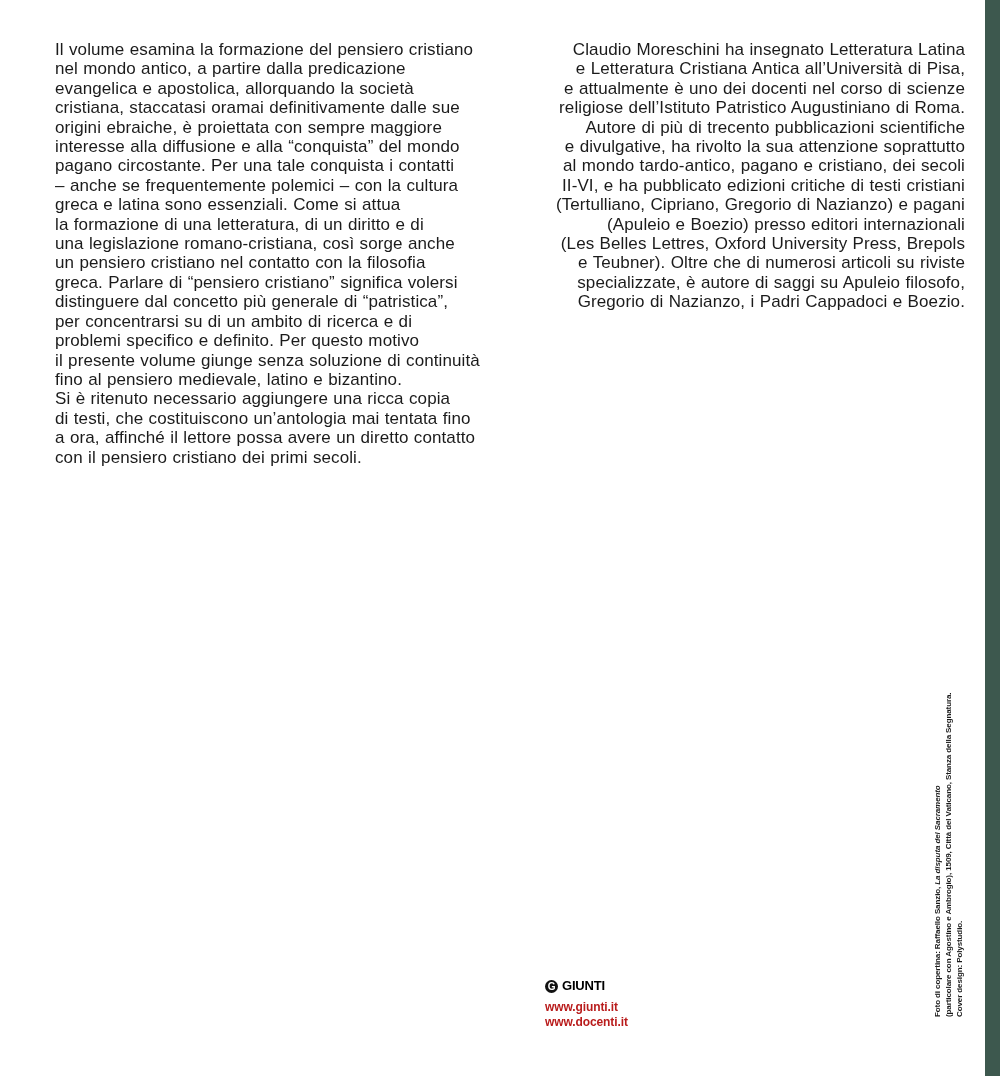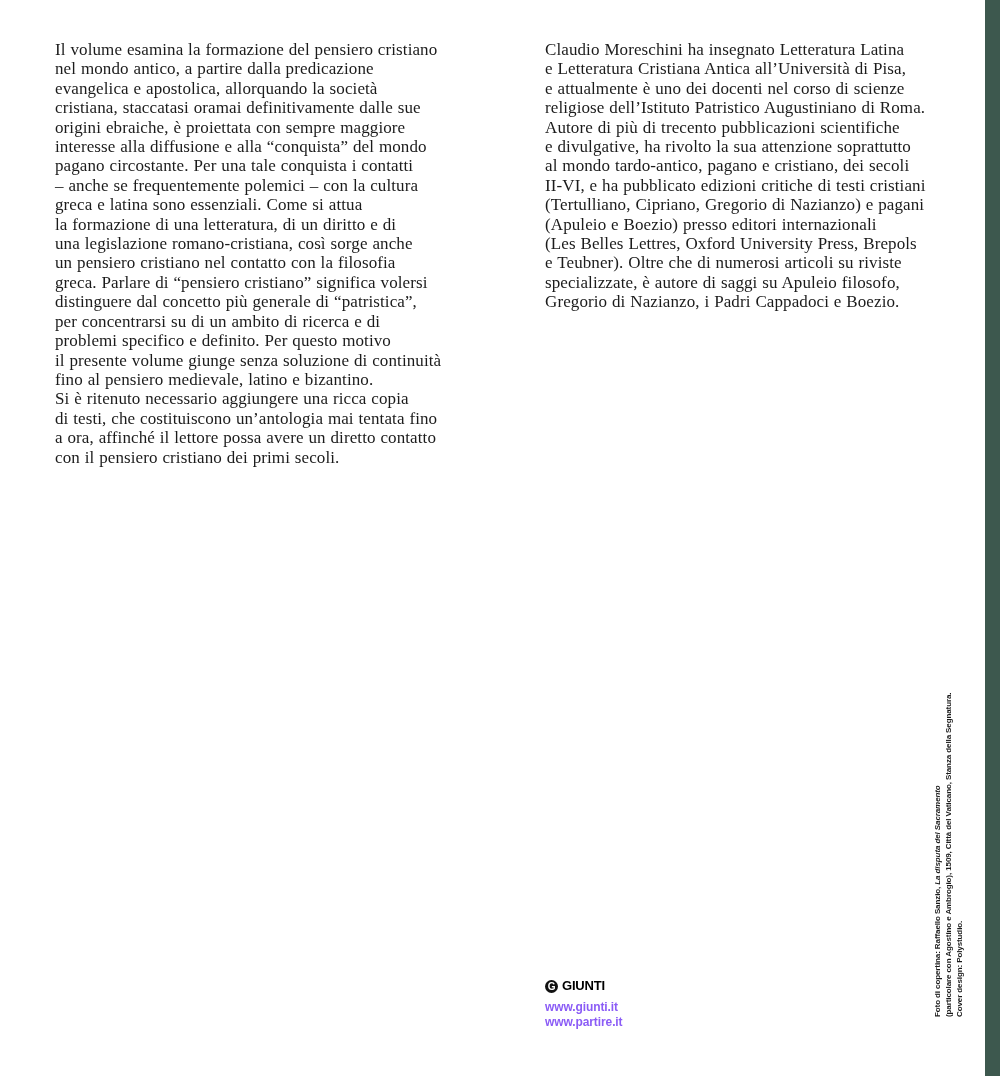--- a/index.html
+++ b/index.html
@@ -18,30 +18,30 @@
   .stripe {
     position: absolute;
     top: 0; right: 0;
     width: 15px; height: 1076px;
     background: #3d584e;
   }
   
   .col {
     position: absolute;
     top: 40px;
-    font-family: Liberation Serif, serif;
+    font-family: Liberation Sans, sans-serif;
     font-size: 17px;
     line-height: 19.4px;
     color: #1b1b1b;
     letter-spacing: 0.1px;
     word-spacing: 0.5px;
     white-space: pre-line;
   }
   .col.left  { left: 55px;  width: 430px; }
-  .col.right { left: 545px; width: 420px; }
+  .col.right { left: 545px; width: 420px; text-align: right; }
   
   .credits-rotor {
     position: absolute;
     left: 932px; top: 687px;
     width: 330px;
     transform-origin: 0 0;
     transform: rotate(-90deg) translateX(-330px);
     font: 700 8px/11px "Liberation Sans", sans-serif;
     color: #1a1a1a;
     letter-spacing: -0.1px;
@@ -62,21 +62,21 @@
   .brand-name {
     font: 700 13px/13px "Liberation Sans", sans-serif;
     letter-spacing: -0.2px;
     margin-left: 4px;
     color: #000000;
   }
   .sites {
     margin-top: 7px;
     font: 700 12px/15px "Liberation Sans", sans-serif;
     letter-spacing: -0.1px;
-    color: #8b5cf6;
+    color: #b91c1c;
   }
 </style>
 </head>
 <body>
 
 <div class="page">
 
   <div class="stripe" style="background: rgb(61, 88, 78);"></div>
 
   <div class="col left">Il volume esamina la formazione del pensiero cristiano
@@ -128,17 +128,17 @@
       <span class="logo-disc">
         <svg width="13" height="13" viewBox="0 0 13 13" aria-hidden="true">
           <circle cx="6.5" cy="6.5" r="6.5" fill="#111"></circle>
           <text x="6.7" y="10" text-anchor="middle" font-family="Liberation Sans, sans-serif" font-size="10" font-weight="700" fill="#ffffff">G</text>
         </svg>
       </span>
       <span class="brand-name">GIUNTI</span>
     </div>
     <div class="sites">
       <div>www.giunti.it</div>
-      <div>www.partire.it</div>
+      <div>www.docenti.it</div>
     </div>
   </div>
 
 </div>
 
 </body></html>

